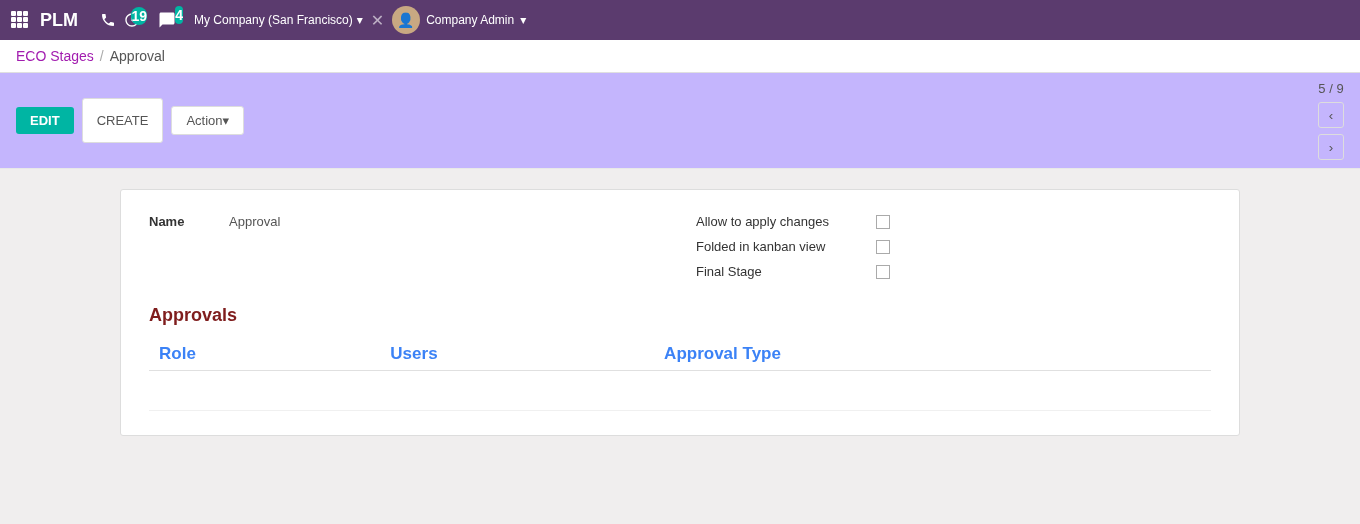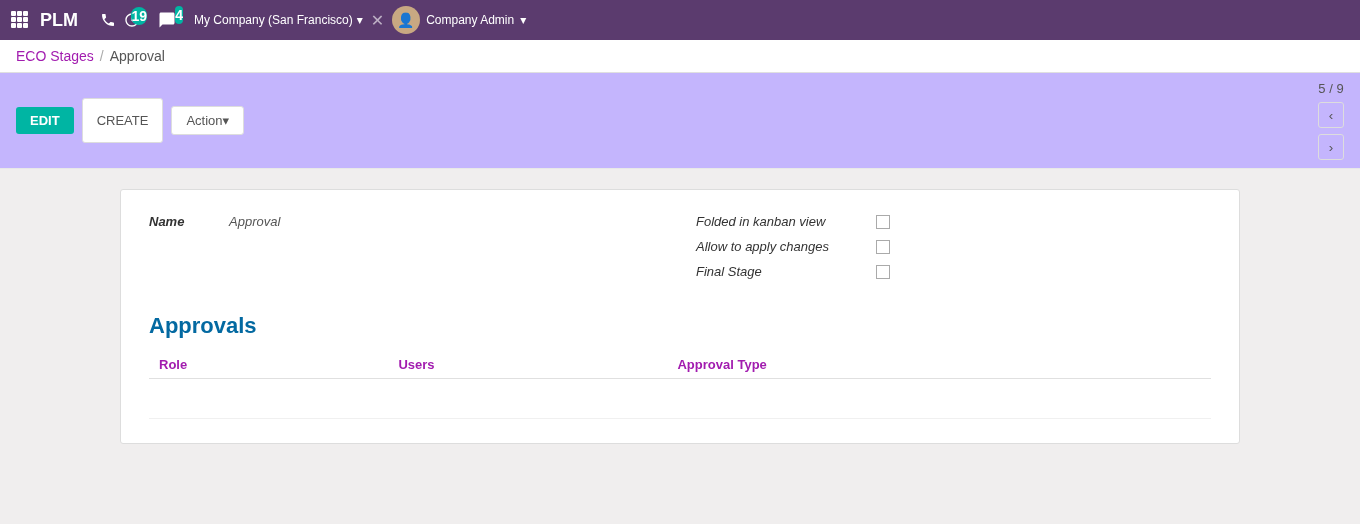--- a/index.html
+++ b/index.html
@@ -169,21 +169,20 @@
       padding: 24px 28px;
       max-width: 1120px;
       margin: 0 auto;
     }
 
     
     .form-row {
       display: flex;
       gap: 32px;
       margin-bottom: 0;
-      font-style: italic;
     }
     .form-left { flex: 1; }
     .form-right { flex: 1; }
     .field-row {
       display: flex;
       align-items: center;
       margin-bottom: 8px;
     }
     .field-label {
       font-weight: bold;
@@ -216,35 +215,35 @@
       width: 14px;
       height: 14px;
       border: 1px solid #aaa;
       background: white;
       cursor: pointer;
       flex-shrink: 0;
     }
 
     
     .section-title {
-      font-size: 22px;
-      font-weight: bold;
-      color: #0369a1;
-      margin-top: 24px;
+      font-size: 18px;
+      font-weight: bold;
+      color: #7f1d1d;
+      margin-top: 16px;
       margin-bottom: 12px;
     }
     .approvals-table {
       width: 100%;
       border-collapse: collapse;
     }
     .approvals-table th {
       text-align: left;
       font-weight: bold;
-      font-size: 13px;
-      color: #a21caf;
+      font-size: 17px;
+      color: #3b82f6;
       padding: 6px 10px;
       border-bottom: 1px solid #e0e0e0;
     }
     .approvals-table td {
       padding: 8px 10px;
       font-size: 13px;
       color: #555;
       border-bottom: 1px solid #f0f0f0;
     }
     .empty-row td {
@@ -328,25 +327,25 @@
 
       <div class="form-left">
         <div class="field-row">
           <span class="field-label">Name</span>
           <span class="field-value">Approval</span>
         </div>
       </div>
 
       <div class="form-right">
         <div class="checkbox-row">
-          <span class="checkbox-label">Folded in kanban view</span>
+          <span class="checkbox-label">Allow to apply changes</span>
           <div class="checkbox-box"></div>
         </div>
         <div class="checkbox-row">
-          <span class="checkbox-label">Allow to apply changes</span>
+          <span class="checkbox-label">Folded in kanban view</span>
           <div class="checkbox-box"></div>
         </div>
         <div class="checkbox-row">
           <span class="checkbox-label">Final Stage</span>
           <div class="checkbox-box"></div>
         </div>
       </div>
     </div>
 
     <div class="section-title">Approvals</div>

